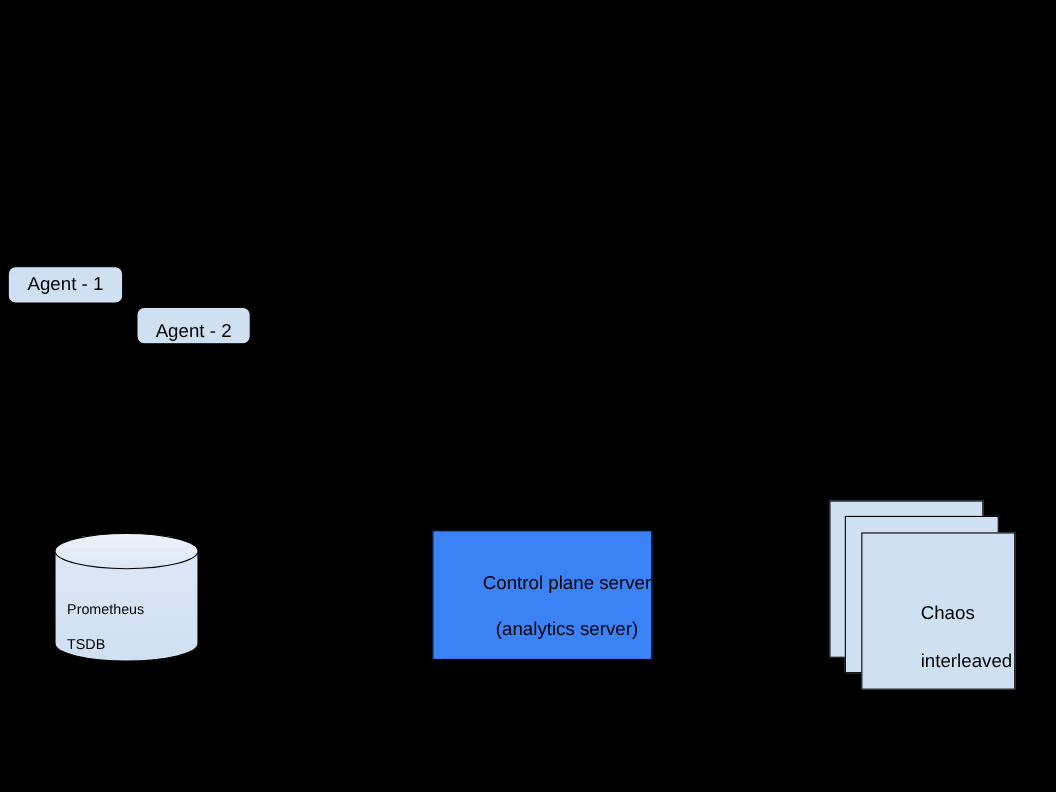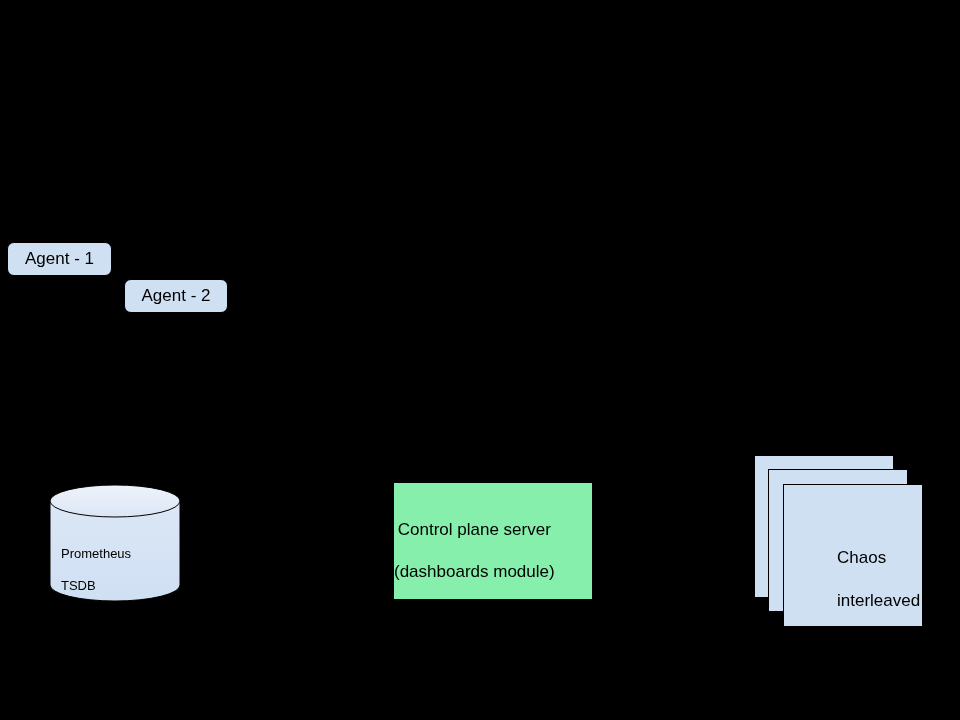--- a/index.html
+++ b/index.html
@@ -36,26 +36,26 @@
     align-items: center;
     justify-content: center;
   }
   .agent-node .node-label {
     font-size: 17px;
     text-align: center;
   }
   
   .rect-node {
     position: absolute;
-    background: #86efac;
+    background: #3b82f6;
     border: 1px solid #000000;
     box-sizing: border-box;
     display: flex;
     align-items: center;
-    justify-content: flex-start;
+    justify-content: flex-end;
   }
   .rect-node .node-label {
     font-size: 17px;
     text-align: center;
   }
   
   .cylinder-node {
     position: absolute;
   }
   .cylinder-node svg {
@@ -106,21 +106,21 @@
 </style>
 </head>
 <body>
 
 <div id="canvas">
 
   <div class="agent-node" style="left:7px; top:242px; width:105px; height:34px;">
     <span class="node-label">Agent - 1</span>
   </div>
 
-  <div class="agent-node" style="left:124px; top:279px; width:104px; height:34px;">
+  <div class="agent-node" style="left:124px; top:279px; width:104px; height:34px;align-items:flex-end;">
     <span class="node-label">Agent - 2</span>
   </div>
 
 
   <div class="cylinder-node" style="left:49px; top:484px; width:130px; height:117px;">
     <svg width="132" height="119" viewBox="0 0 132 119">
       <defs>
         <linearGradient id="cylBody" x1="0" y1="0" x2="0" y2="1">
           <stop offset="0%" stop-color="#dce7f6"></stop>
           <stop offset="100%" stop-color="#cfe0f3"></stop>
@@ -135,21 +135,21 @@
     </svg>
     <div class="cylinder-label">
       <span>Prometheus</span><br>
       <span>TSDB</span>
     </div>
   </div>
 
   <div class="rect-node" style="left:393px; top:482px; width:200px; height:118px;">
     <div class="node-label">
       <span>Control plane server</span><br>
-      <span>(dashboards module)</span>
+      <span>(analytics server)</span>
     </div>
   </div>
 
   <div class="arrow-head" style="left:748px; top:531px;"></div>
 
   <div class="stack-node" style="left:754px; top:455px; width:170px; height:173px;">
     <div class="stack-sheet" style="left:0px; top:0px; width:140px; height:143px;"></div>
     <div class="stack-sheet" style="left:14px; top:14px; width:140px; height:143px;"></div>
     <div class="stack-sheet" style="left:29px; top:29px; width:140px; height:143px;"></div>
     <div class="stack-label" style="left:39px; top:71px; width:126px;">

